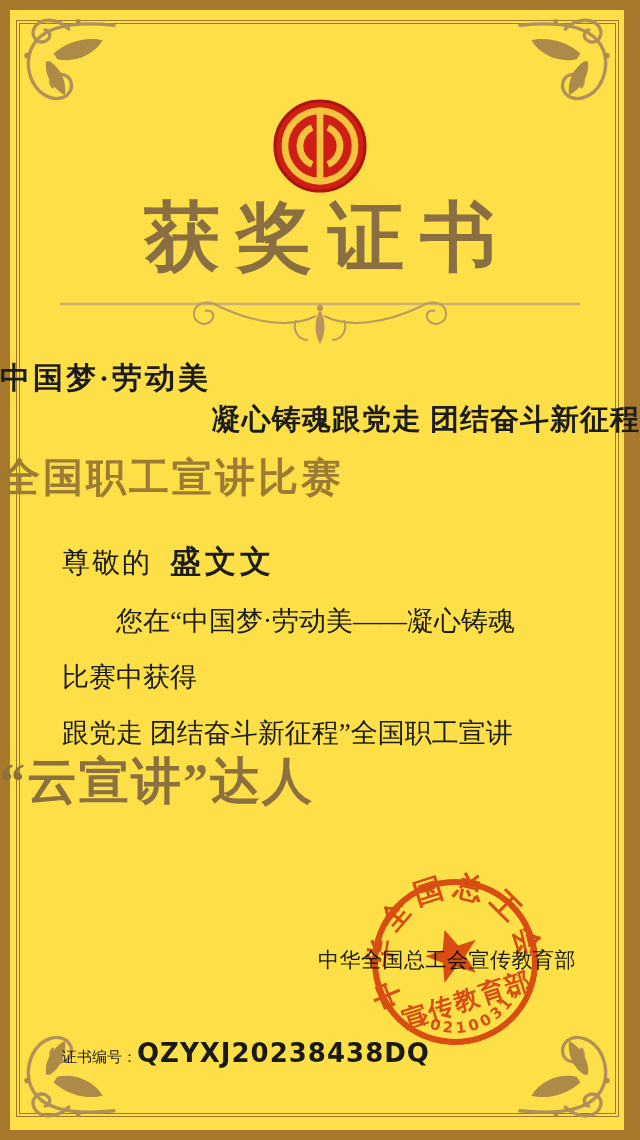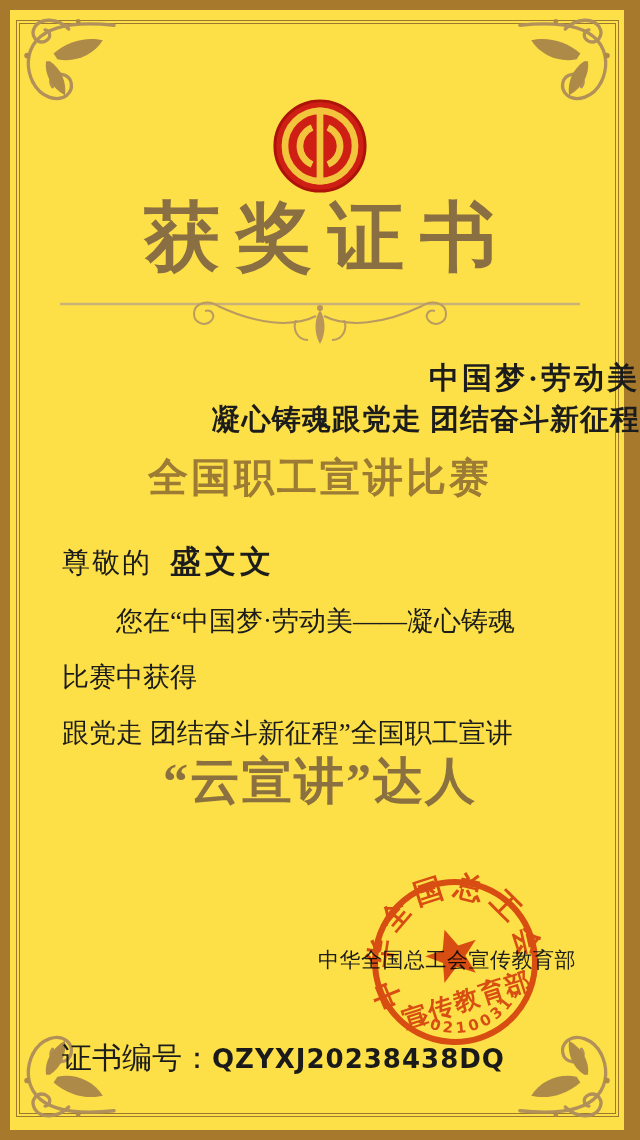--- a/index.html
+++ b/index.html
@@ -20,46 +20,46 @@
 
   .logo{position:absolute;top:98px;left:50%;transform:translateX(-50%);width:96px;height:96px;}
 
   .title{
     position:absolute;top:192px;left:0;right:0;text-align:center;
     font-size:76px;font-weight:700;color:#8a6f42;
     letter-spacing:16px;text-indent:16px;line-height:1.2;
   }
   .divider{position:absolute;top:296px;left:60px;width:520px;height:52px;}
 
-  .theme1{position:absolute;top:358px;left:0;right:0;text-align:right;
+  .theme1{position:absolute;top:358px;left:0;right:0;text-align:left;
     font-size:30px;font-weight:700;color:#1c1c1c;letter-spacing:3px;}
   .theme2{position:absolute;top:400px;left:0;right:0;text-align:right;
     font-size:29px;font-weight:700;color:#1c1c1c;letter-spacing:1px;}
-  .competition{position:absolute;top:450px;left:0;right:0;text-align:center;
+  .competition{position:absolute;top:450px;left:0;right:0;text-align:left;
     font-size:40px;font-weight:700;color:#9c7b34;letter-spacing:3px;}
 
   .salutation-row{position:absolute;top:541px;left:62px;color:#1c1c1c;}
   .salutation{font-size:28px;letter-spacing:2px;}
   .recipient{font-size:31px;font-weight:700;margin-left:14px;letter-spacing:4px;}
 
   .body-text{position:absolute;top:593px;left:62px;right:58px;
     font-size:27px;line-height:56px;color:#1c1c1c;}
   .body-text .line{display:block;}
   .body-text .line.first{text-indent:2em;}
 
-  .award{position:absolute;top:748px;left:0;right:0;text-align:center;
+  .award{position:absolute;top:748px;left:0;right:0;
     font-size:50px;font-weight:700;color:#8c7140;letter-spacing:2px;}
 
   .closing{position:absolute;top:860px;left:120px;font-size:27px;color:#1c1c1c;letter-spacing:1px;}
 
   .issuer{position:absolute;top:946px;left:318px;font-size:21px;color:#1c1c1c;letter-spacing:0.5px;}
   .issue-date{position:absolute;top:992px;left:332px;font-size:26px;color:#1c1c1c;letter-spacing:1px;}
 
   .certno-row{position:absolute;top:1038px;left:62px;color:#1c1c1c;}
-  .certno-label{font-size:30px;}
+  .certno-label{font-size:15px;}
   .certno-value{font-size:26px;font-weight:700;letter-spacing:1px;
     font-family:"DejaVu Sans","Liberation Sans",sans-serif;color:#1a1a1a;}
 
   .seal{position:absolute;top:871px;left:364px;width:182px;height:182px;
     mix-blend-mode:multiply;opacity:0.92;}
 </style>
 </head>
 <body>
 
 <div class="canvas">

